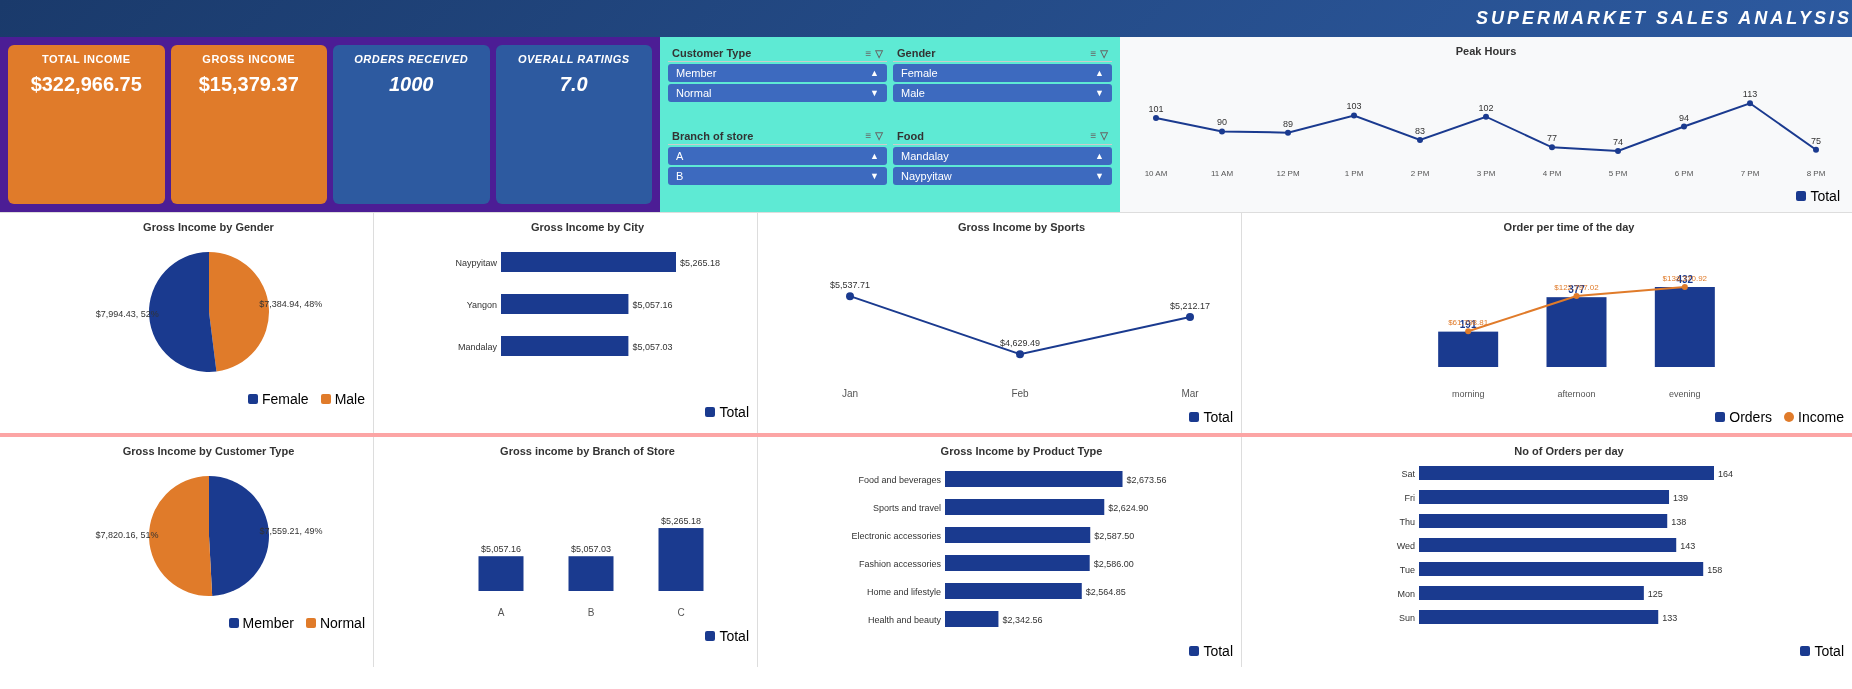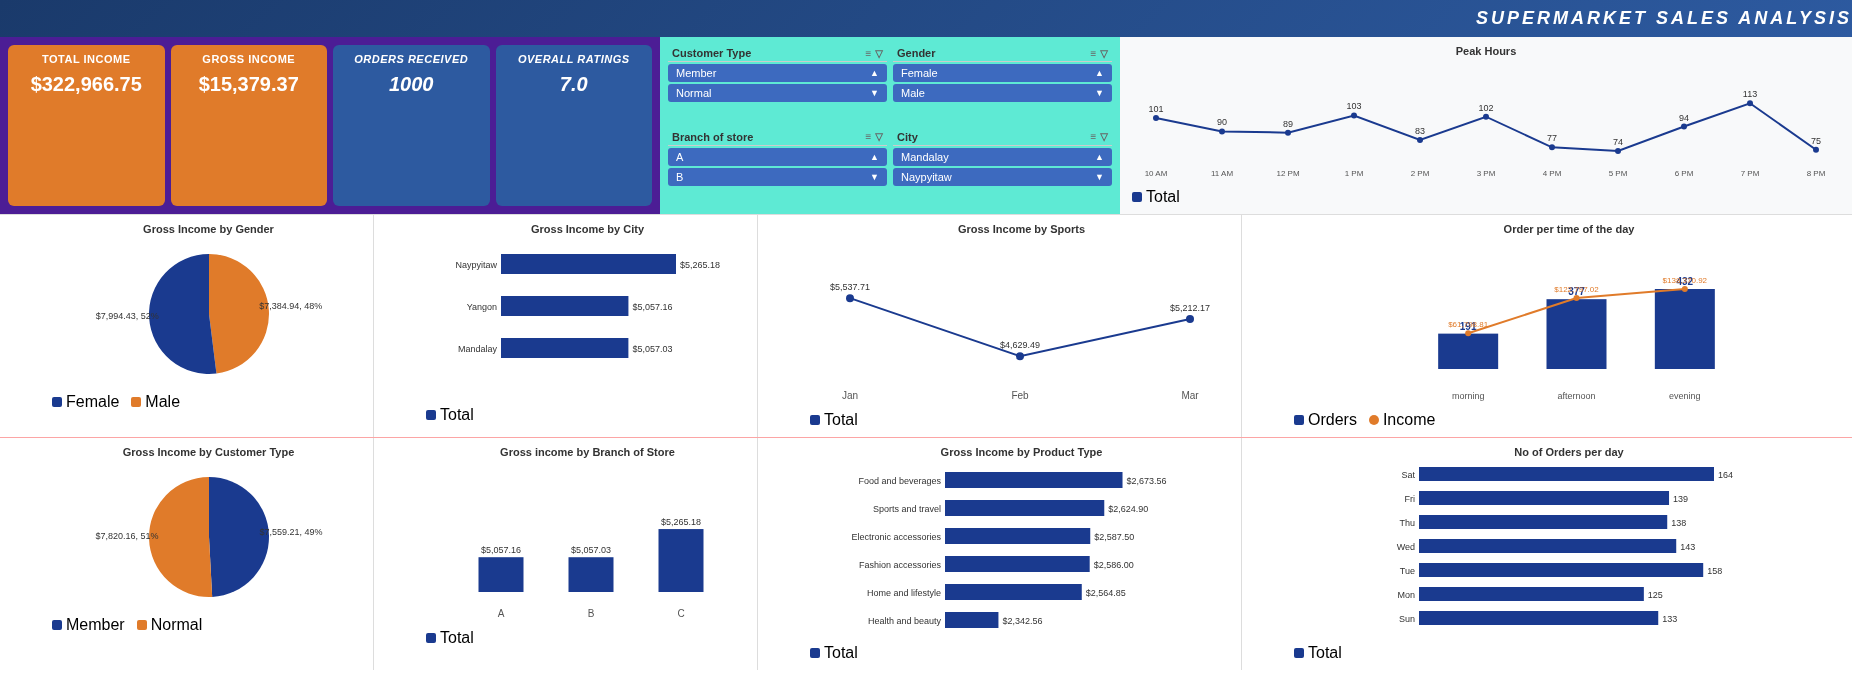--- a/index.html
+++ b/index.html
@@ -126,23 +126,23 @@
       position: relative;
       margin-left: 44px;
     }
 
     .chart-panel:last-child { border-right: none; }
 
     
     .legend {
       display: flex;
       gap: 12px;
-      justify-content: flex-start;
+      justify-content: flex-end;
       margin-top: 4px;
-      font-size: 16px;
+      font-size: 14px;
     }
 
     .legend-item {
       display: flex;
       align-items: center;
       gap: 4px;
     }
 
     .legend-dot {
       width: 10px;
@@ -228,21 +228,21 @@
         <span class="filter-scroll-btn">▲</span>
       </div>
       <div class="filter-item">
         <span>B</span>
         <span class="filter-scroll-btn">▼</span>
       </div>
     </div>
 
     <div class="filter-group">
       <div class="filter-header">
-        <span>City</span>
+        <span>Food</span>
         <div class="filter-header-icons">
           <span>≡</span>
             <span>▽</span>
         </div>
       </div>
       <div class="filter-item">
         <span>Mandalay</span>
         <span class="filter-scroll-btn">▲</span>
       </div>
       <div class="filter-item">
@@ -395,21 +395,21 @@
         <span>Orders</span>
       </div>
       <div class="legend-item">
         <div class="legend-dot" style="background:#e07b2a; border-radius:50%;"></div>
         <span>Income</span>
       </div>
     </div>
   </div>
 </div>
 
-<div class="charts-row" style="border-top:1px solid #fca5a5;">
+<div class="charts-row" style="border-top:4px solid #fca5a5;">
 
   <div class="chart-panel" style="flex:0 0 330px;">
     <div class="chart-title">Gross Income by Customer Type</div>
     <div style="display:flex; align-items:center; justify-content:center;">
       <svg id="customer-pie" width="260" height="150" viewBox="0 0 260 150">
           <path d="M 130 75 L 130 15 A 60 60 0 0 1 133.1967906011206 134.9147772244259 Z" fill="#1a3a8f"></path>
           <path d="M 130 75 L 133.1967906011206 134.9147772244259 A 60 60 0 1 1 130 15 Z" fill="#e07b2a"></path>
           <text x="211.97087704672109" y="72.81475031373203" text-anchor="middle" font-size="9" fill="#333">$7,559.21,
 49%</text>
           <text x="48.029122953278915" y="77.18524968626798" text-anchor="middle" font-size="9" fill="#333">$7,820.16,

